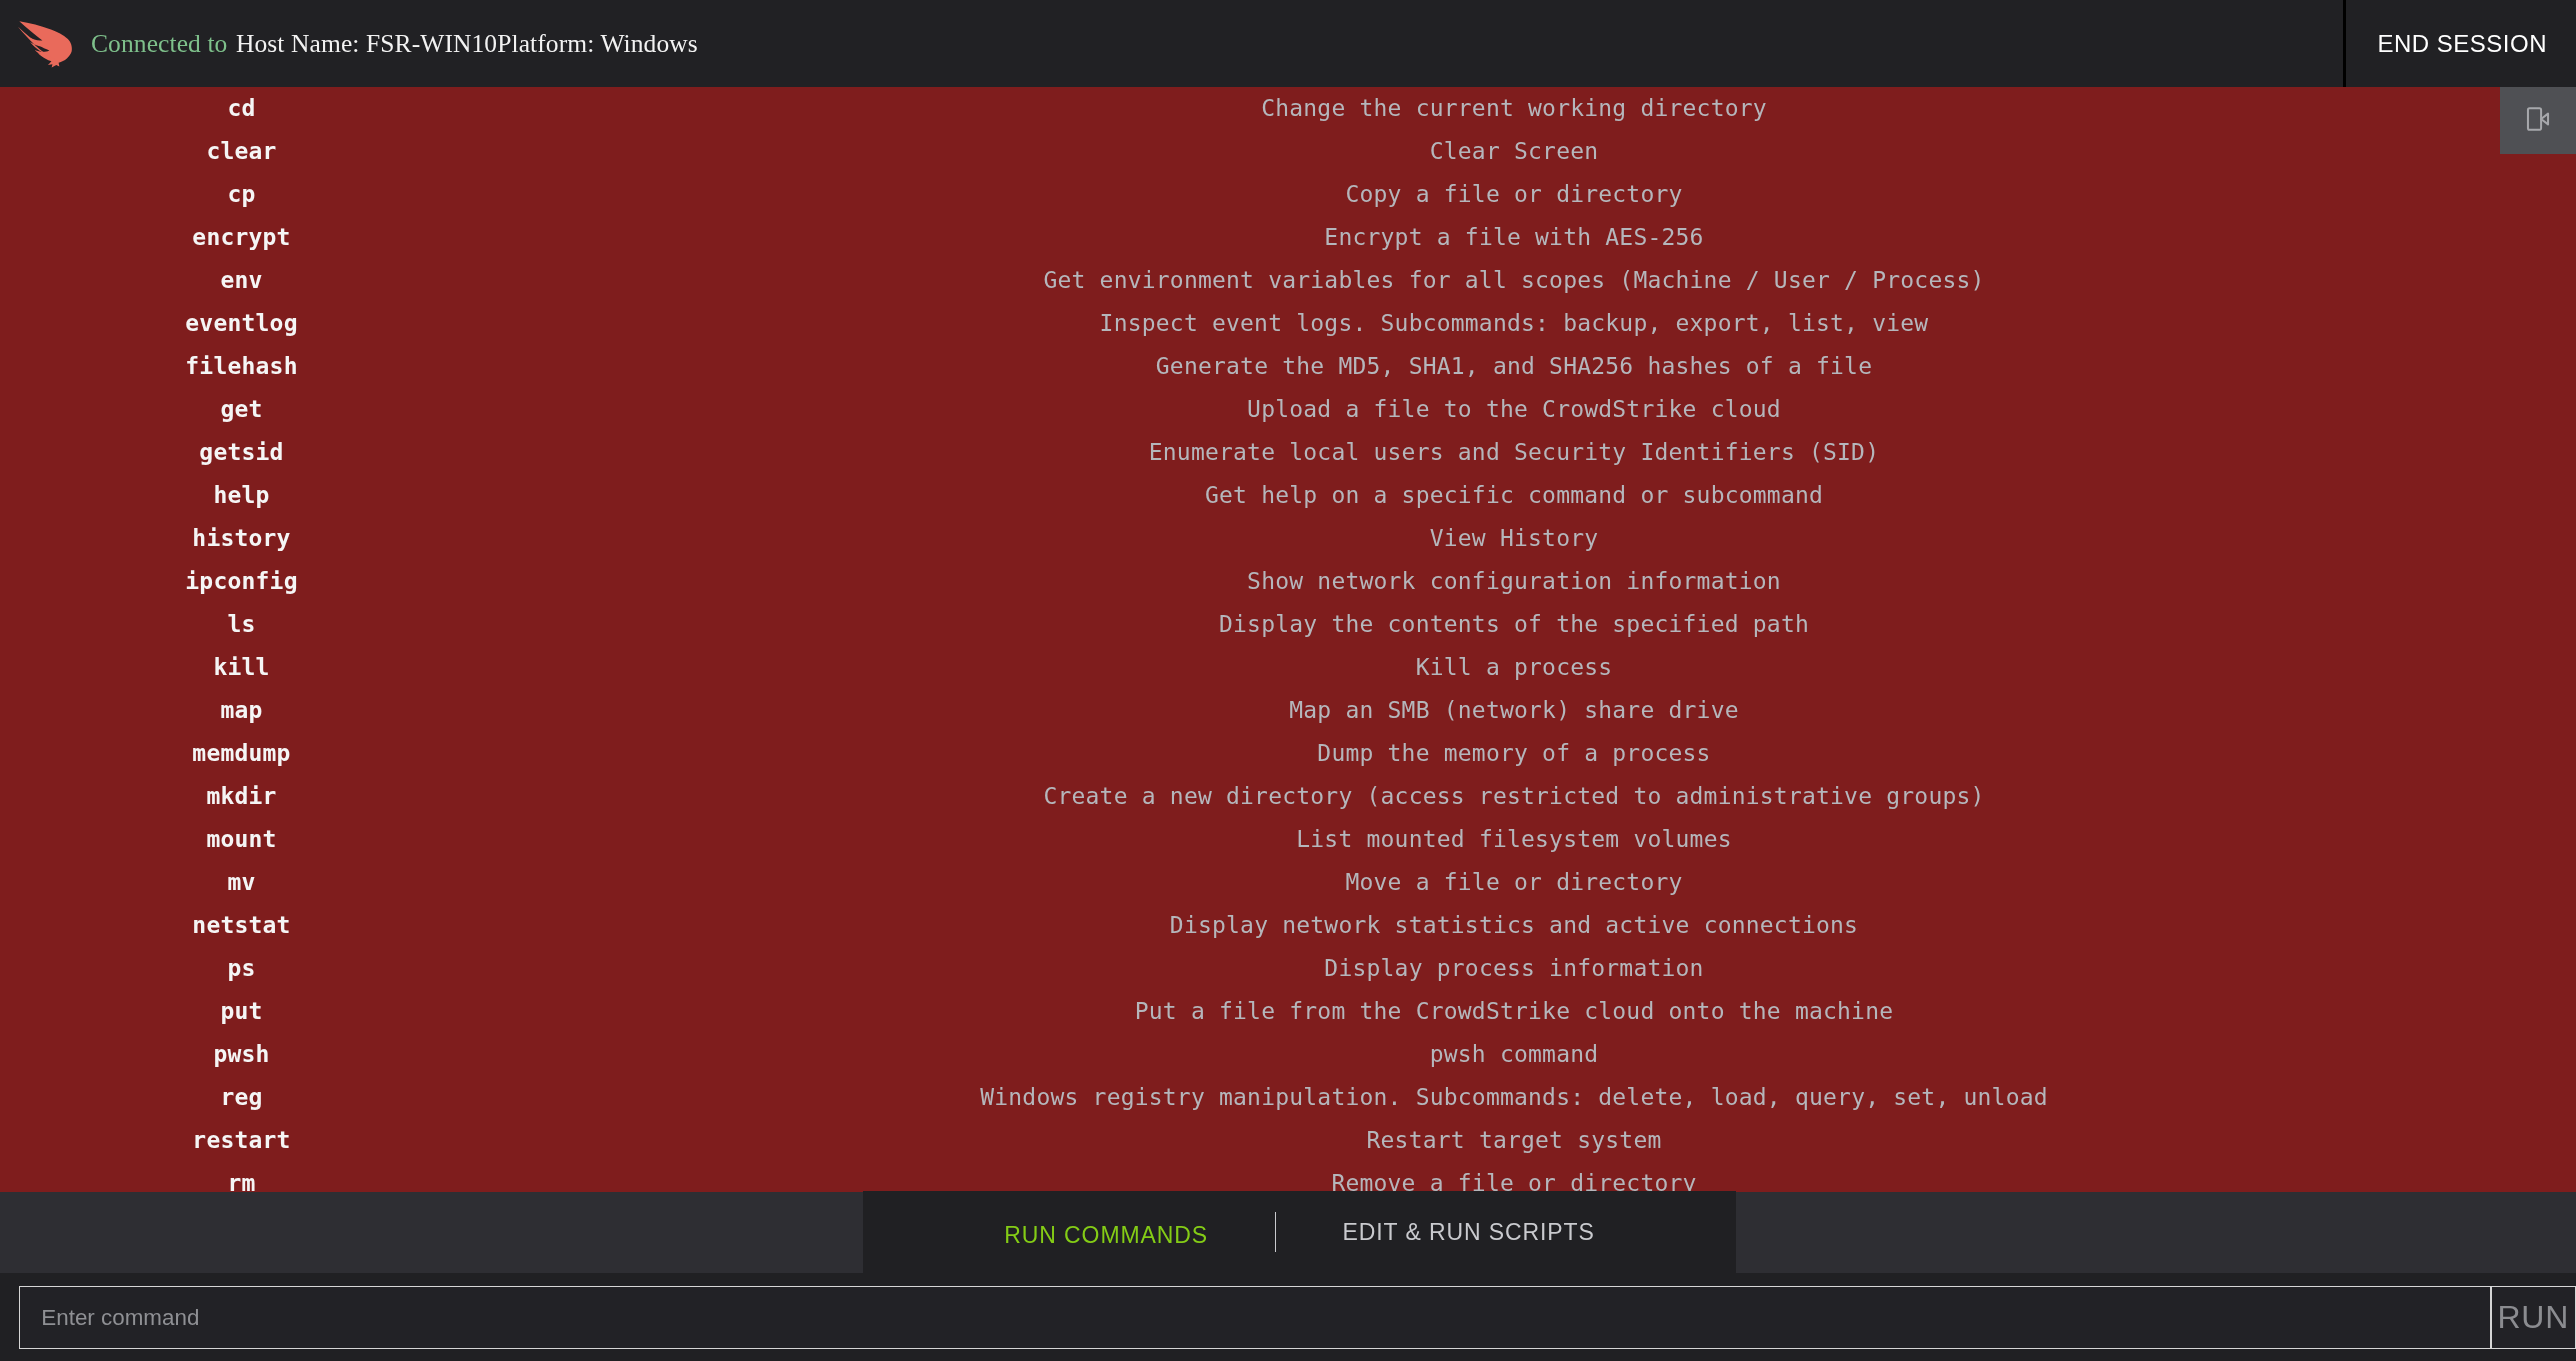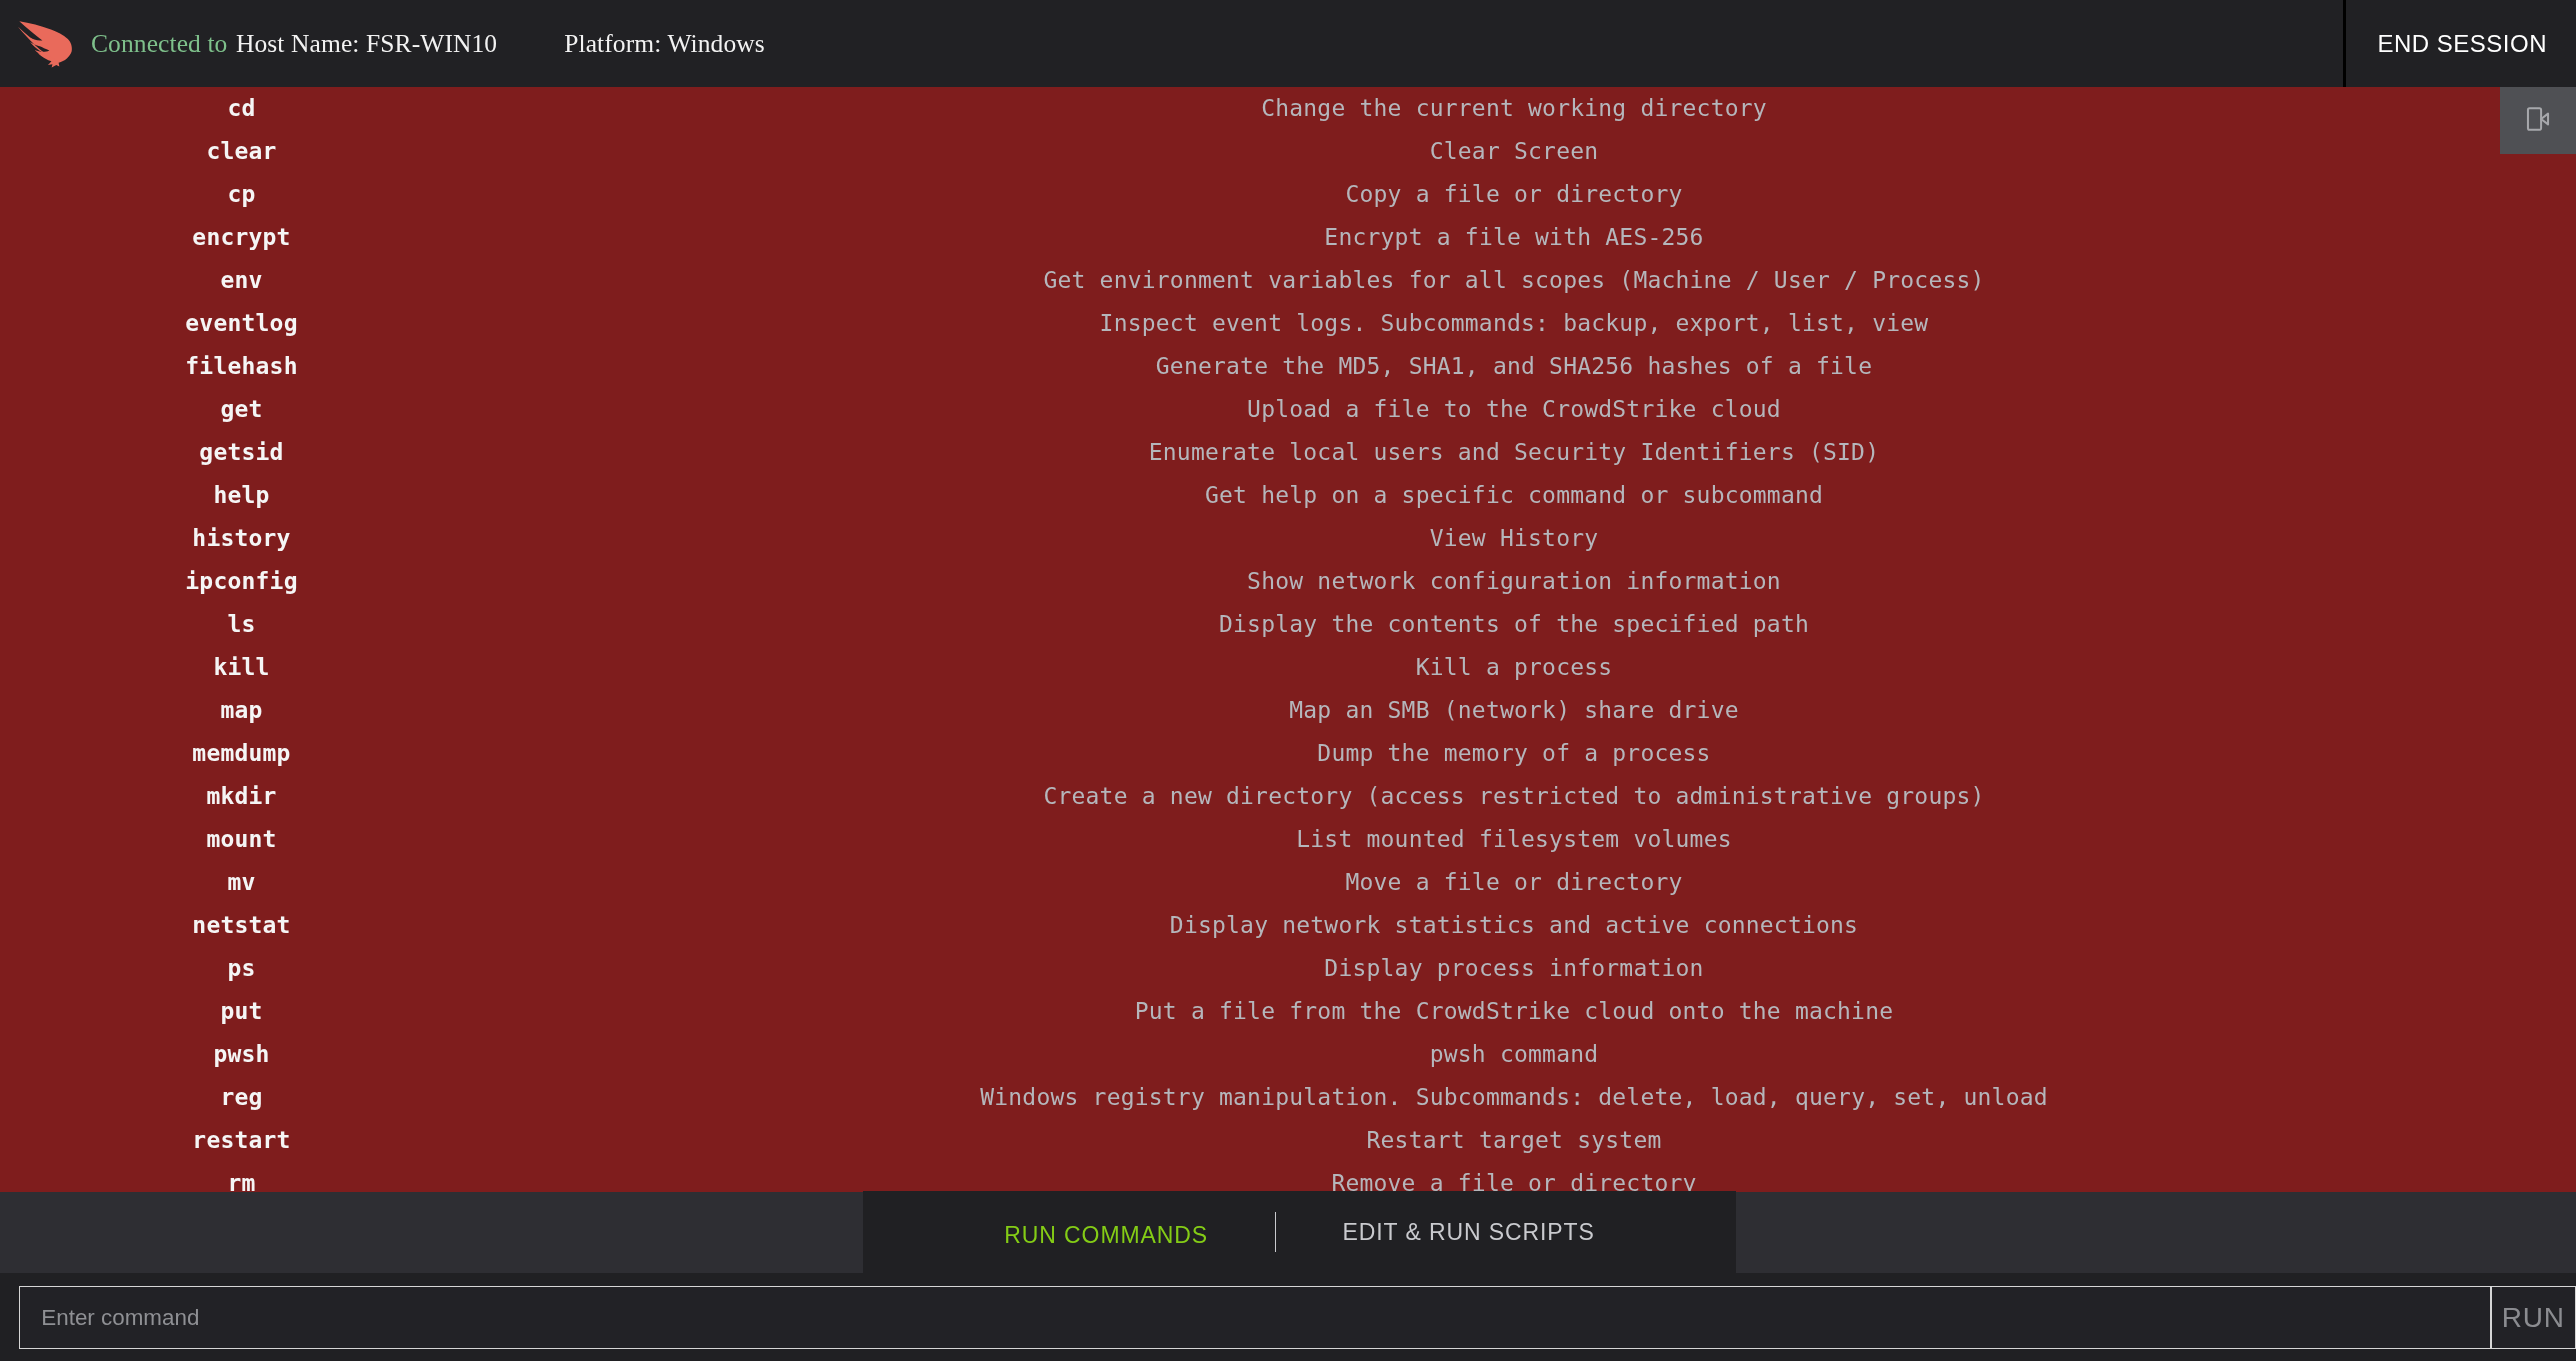--- a/index.html
+++ b/index.html
@@ -27,21 +27,21 @@
   #logo-wrap svg { display: block; }
 
   #conn-info {
     display: flex; align-items: baseline;
     font-size: 25.5px; letter-spacing: 0.1px;
     white-space: nowrap;
     font-family: Liberation Serif, serif;
   }
   #conn-text { color: #7ec08b; margin-right: 8.5px; }
   #host-text { color: #f2f2f2; }
-  #platform-text { color: #f2f2f2; margin-left: 67px; }
+  #platform-text { color: #f2f2f2; }
 
   #header-right {
     position: absolute; right: 0; top: 0; height: 87px;
     display: flex; align-items: center;
   }
   #header-divider {
     width: 3.1px; height: 87px; background: #000;
   }
   #end-session-btn {
     height: 87px; display: flex; align-items: center;
@@ -131,21 +131,21 @@
   }
   #cmd-input::placeholder { color: #8f9094; }
   #run-btn {
     flex: 1 1 auto;
     height: 63px;
     margin-right: 0px;
     background: #222226;
     border: 1.5px solid #d6d6d6;
     border-left: 1.5px solid #d6d6d6;
     color: #8b8c90;
-    font-size: 28px;
+    font-size: 32px;
     letter-spacing: 0.8px;
     display: flex; align-items: center; justify-content: center;
     cursor: default;
   }
 </style>
 </head>
 <body>
 
 <div id="app">
 

